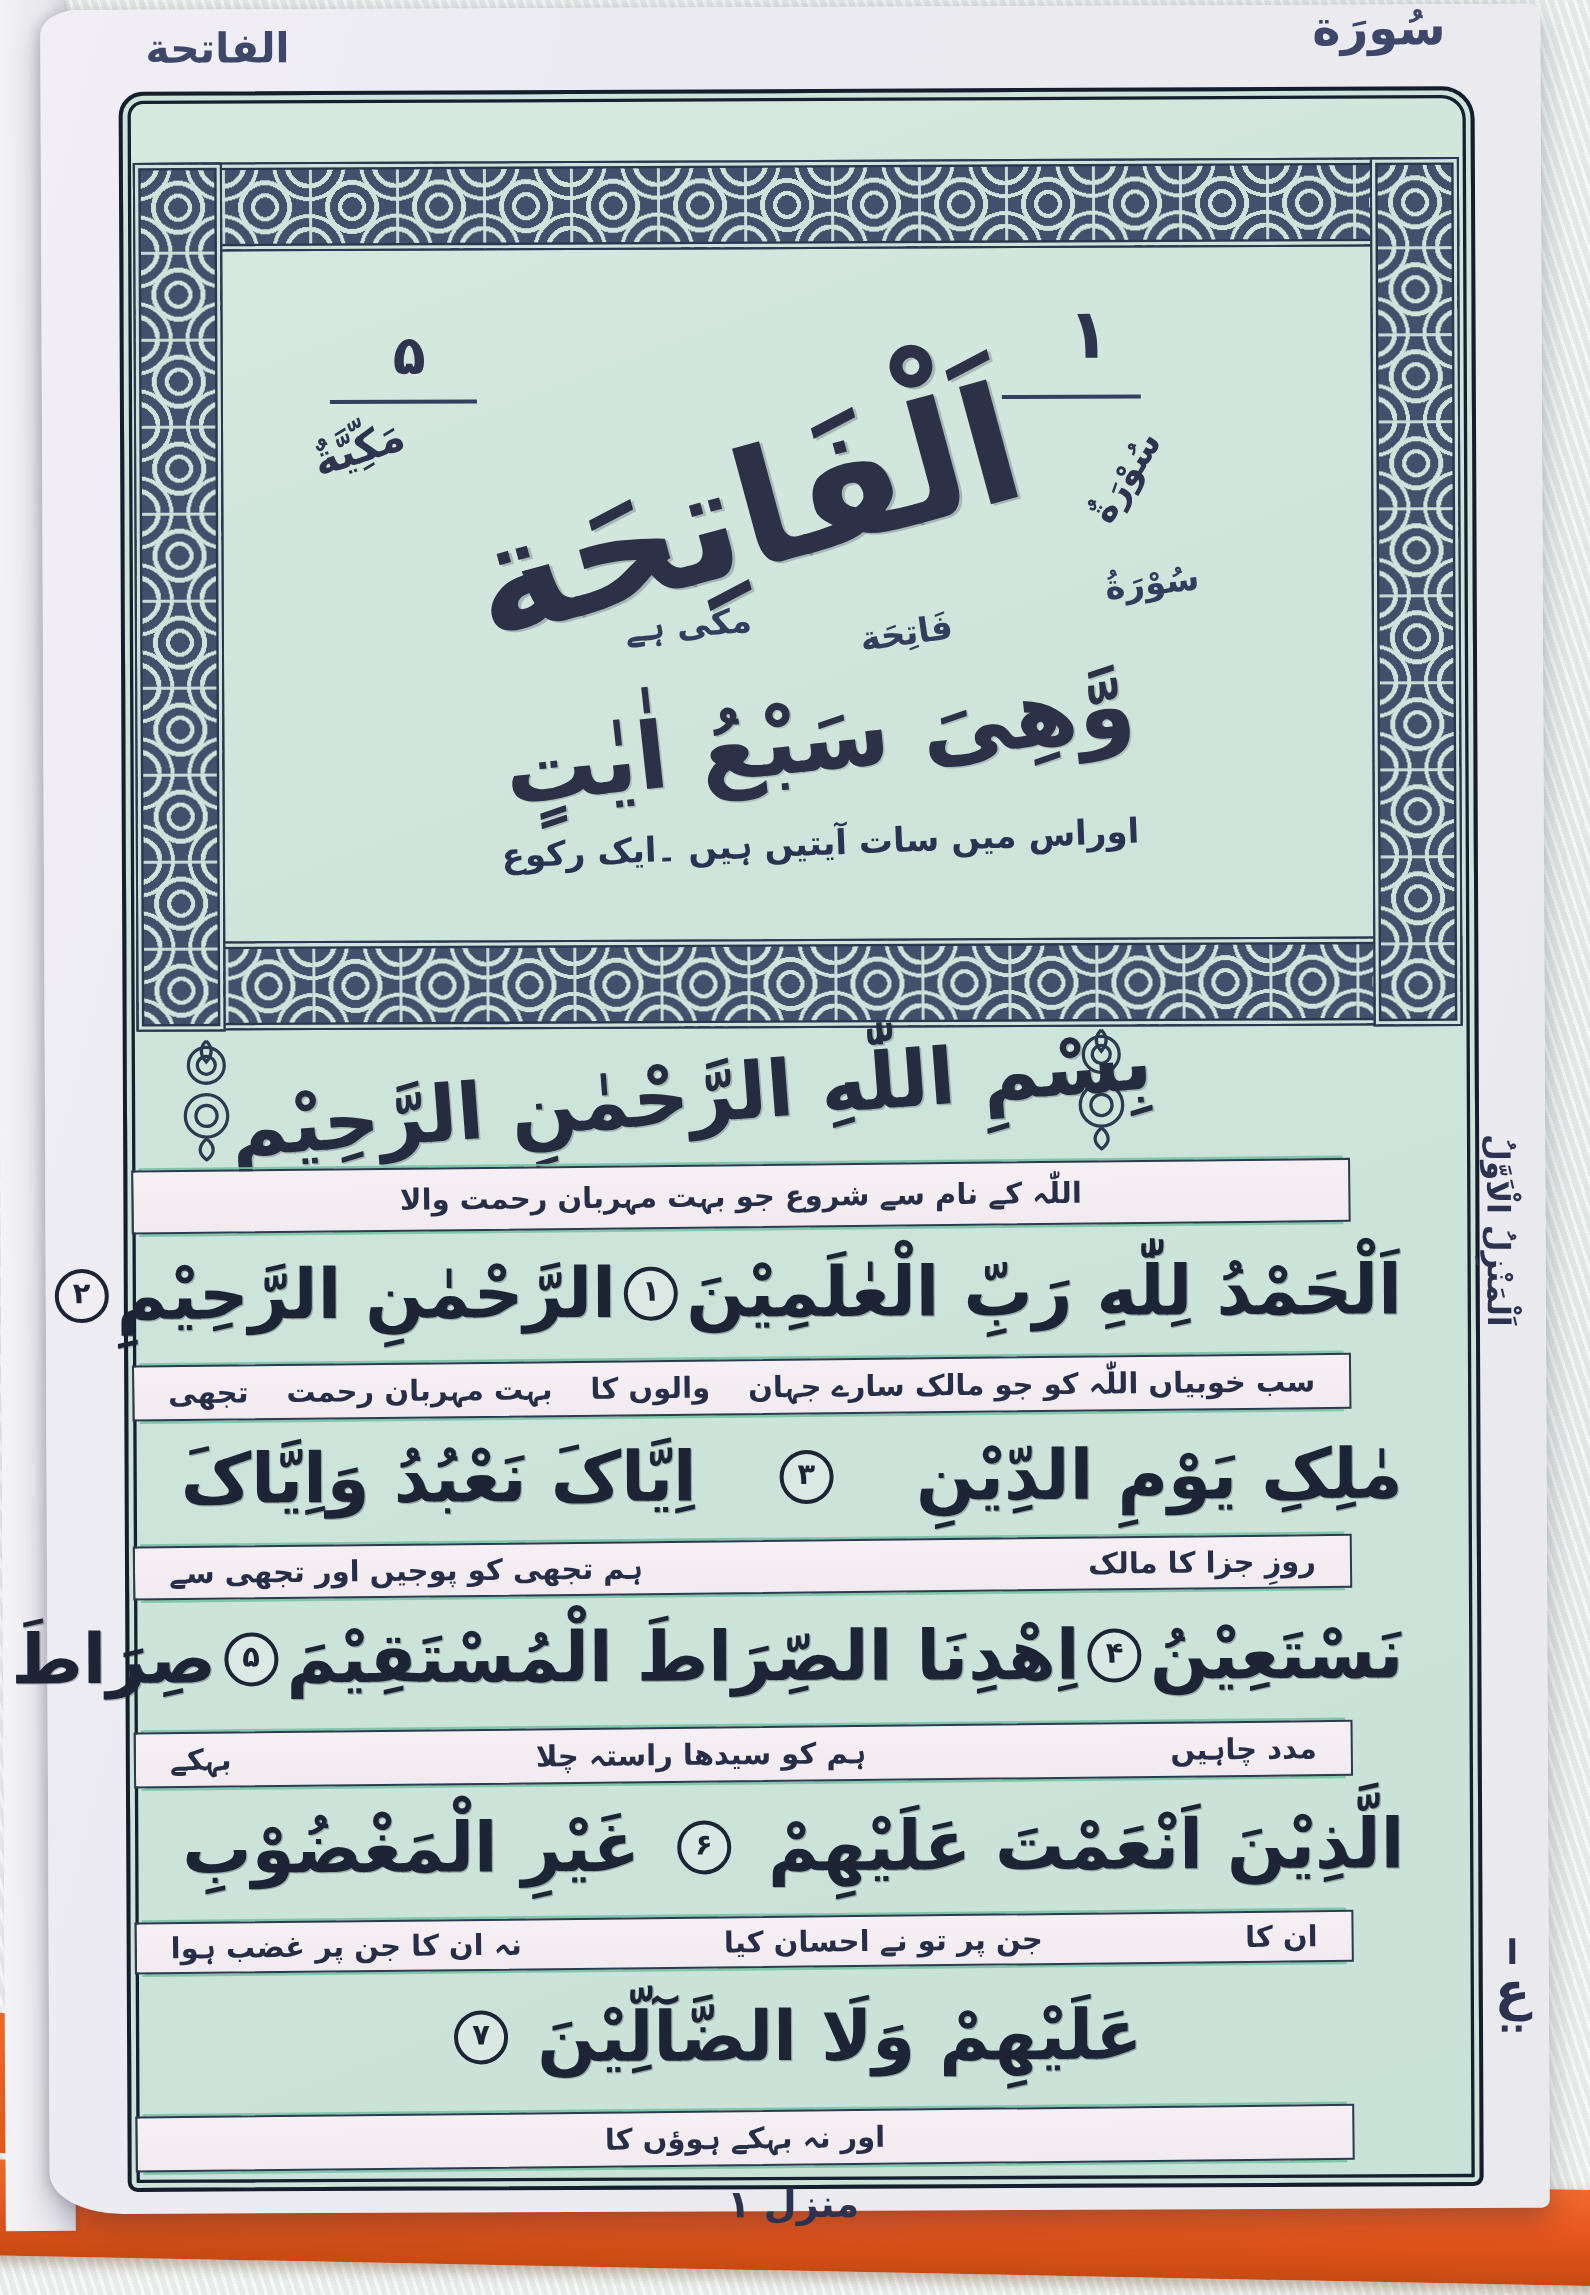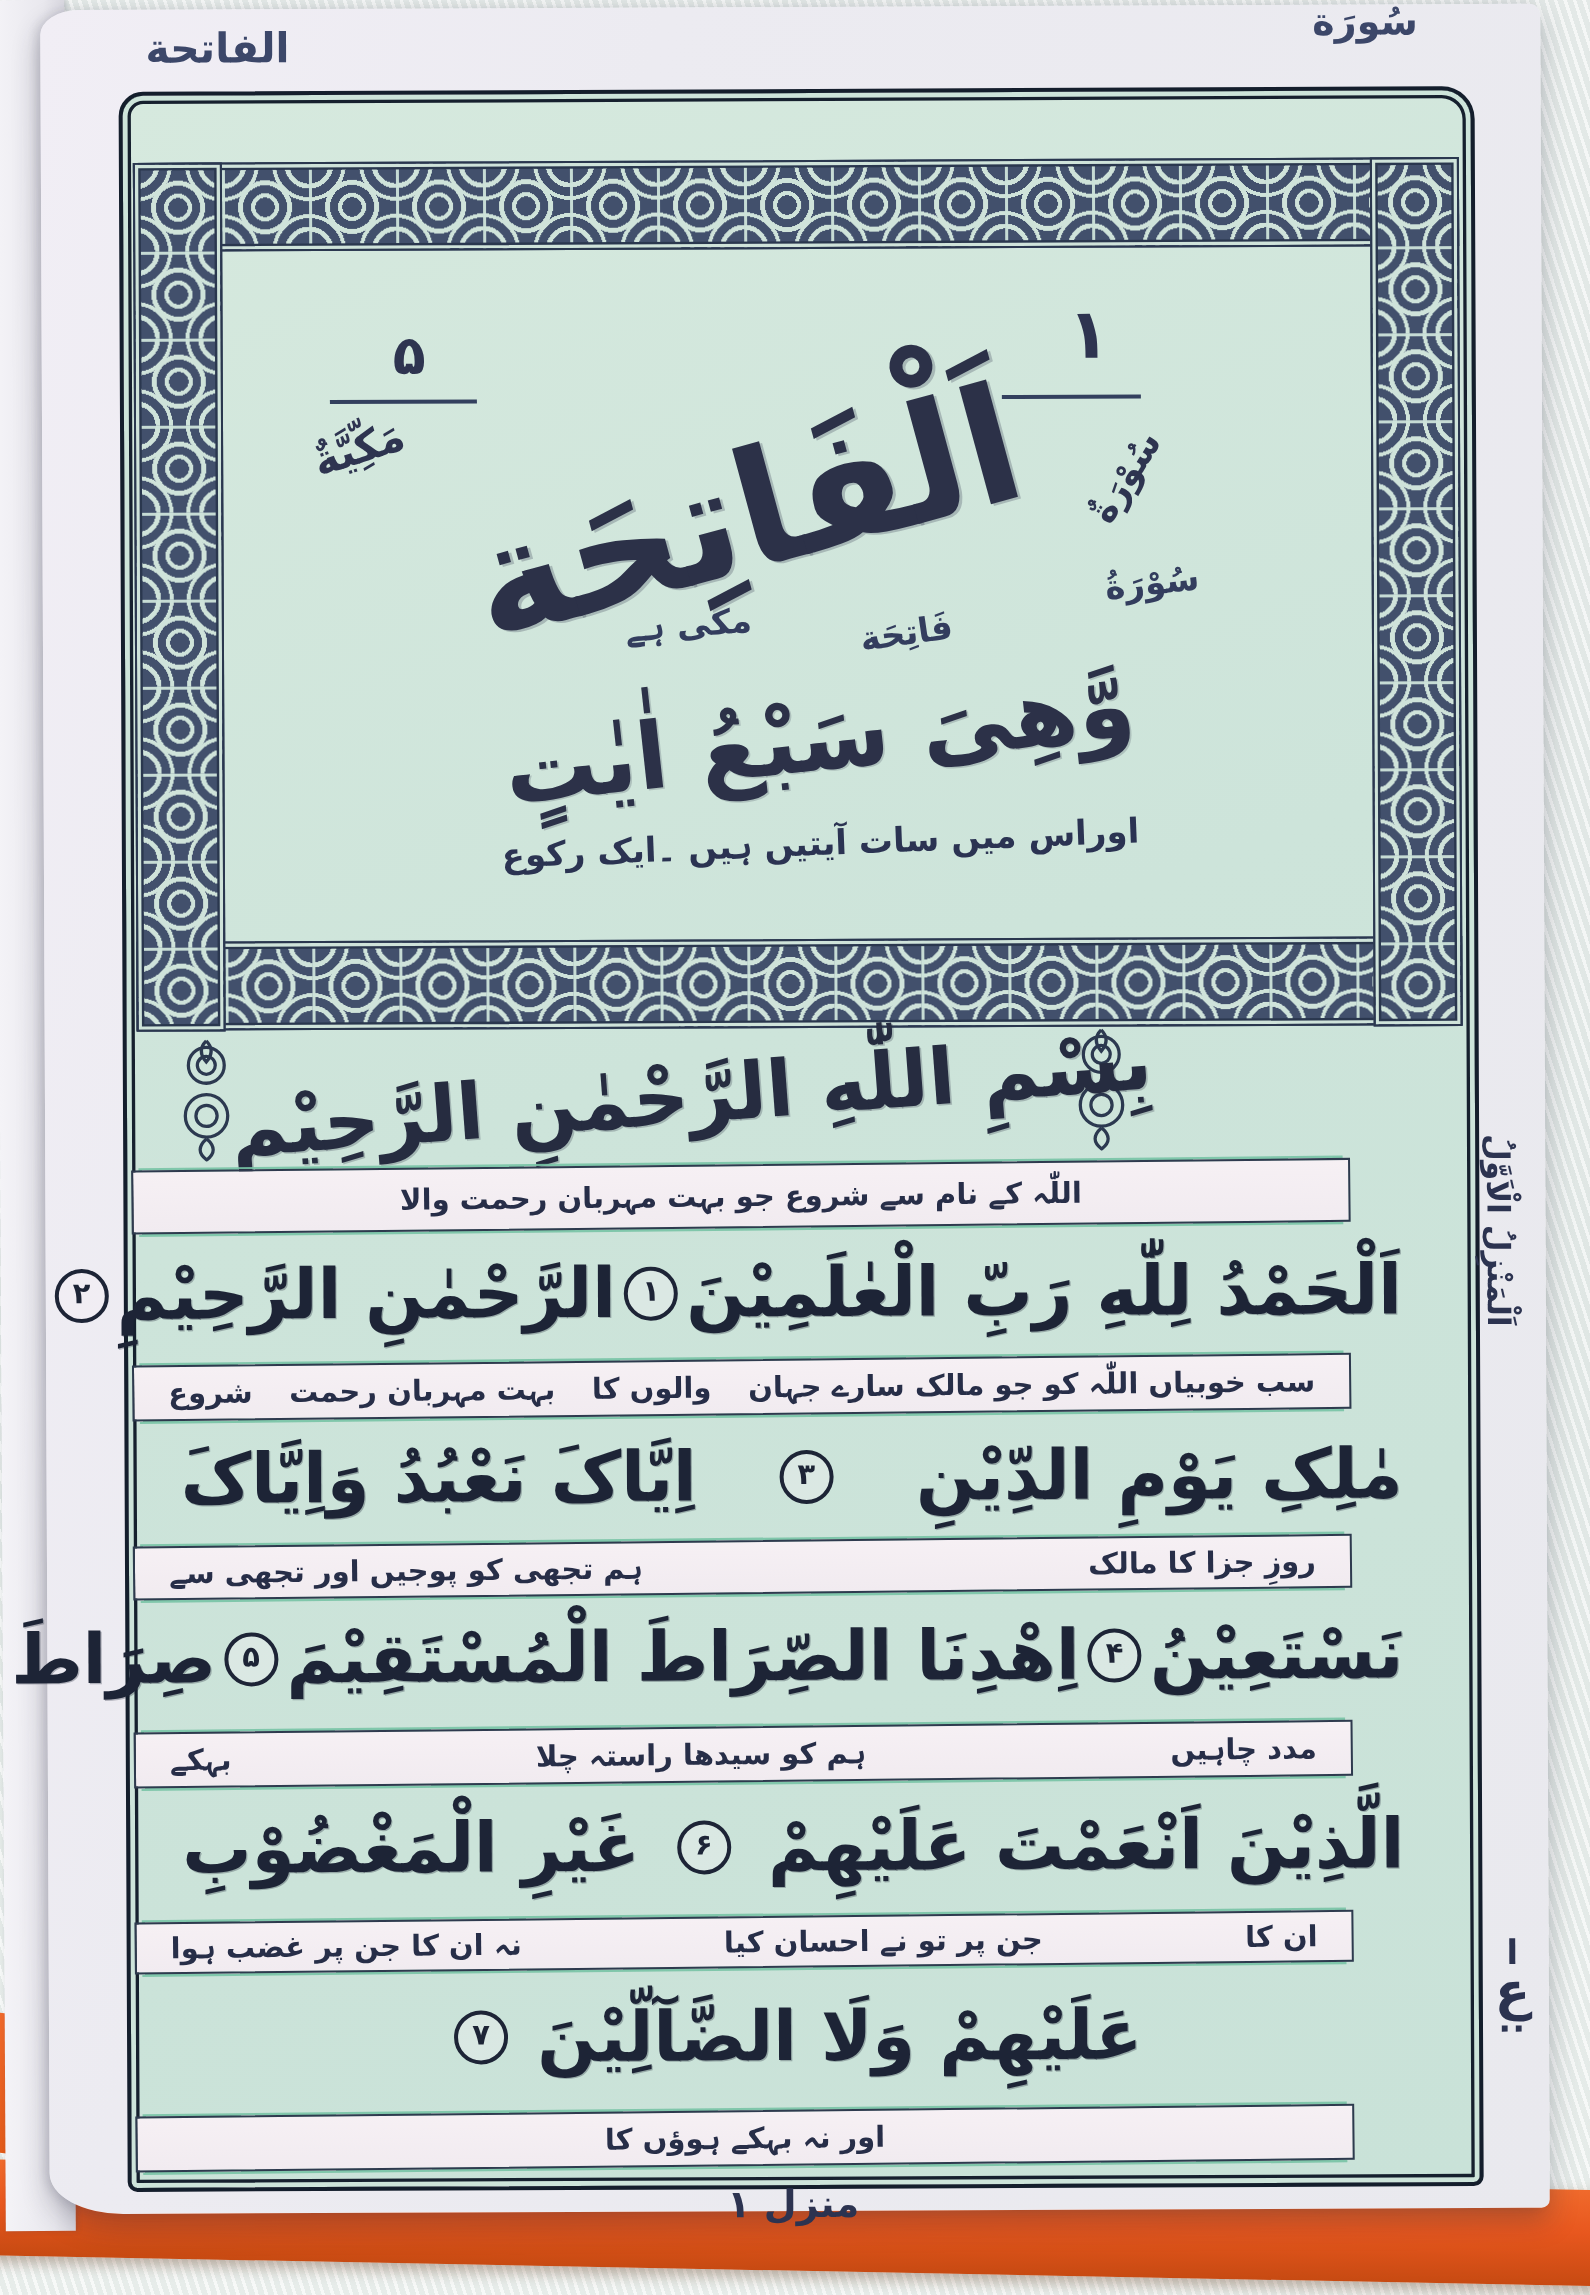--- a/index.html
+++ b/index.html
@@ -38,21 +38,21 @@
   
   .page{
     position:absolute;left:45px;top:6.5px;width:1500px;height:2204px;
     background:linear-gradient(105deg,#f1eef5 0%, #ecebf1 30%, #e9e9ee 100%);
     border-radius:38px 11.4px 8.2px 74px / 24.5px 11.4px 8.2px 41px;
     box-shadow:0 13px 28px rgba(40,40,60,.30), -4.9px 0 8.2px rgba(60,60,80,.12);
     transform:rotate(-.25deg);
   }
   .lbl{position:absolute;color:#3c4769;font-weight:bold;}
   .lbl-tl{left:105px;top:14.7px;font-size:41px;}
-  .lbl-tr{left:1272px;top:-4.9px;font-size:38px;}
+  .lbl-tr{left:1272px;top:-4.9px;font-size:48px;}
   
   .rect{
     position:absolute;left:78px;top:82px;width:1348px;height:2092px;
     border:4.9px solid #141e2c;
     border-radius:24.5px 33px 9.8px 9.8px;
     background:linear-gradient(160deg,#d6e9de 0%, #cde4da 45%, #c9e2d8 100%);
     box-shadow:inset 0 0 0 4.9px #cde4da, inset 0 0 0 8.2px #16202e;
   }
   
   .orn-band{
@@ -249,21 +249,21 @@
     <span class="ar">اَلْحَمْدُ لِلّٰهِ رَبِّ الْعٰلَمِیْنَ</span>
     <span class="vnum">۱</span>
     <span class="ar">الرَّحْمٰنِ الرَّحِیْمِ</span>
     <span class="vnum">۲</span>
   </div>
 
   <div class="gloss spread r-g2" dir="rtl">
     <span>سب خوبیاں اللّٰہ کو جو مالک سارے جہان</span>
     <span>والوں کا</span>
     <span>بہت مہربان رحمت</span>
-    <span>شروع</span>
+    <span>تجھی</span>
   </div>
 
   <div class="ayah spread r-a2">
     <span class="ar">مٰلِکِ یَوْمِ الدِّیْنِ</span>
     <span class="vnum">۳</span>
     <span class="ar">اِیَّاکَ نَعْبُدُ وَاِیَّاکَ</span>
   </div>
 
   <div class="gloss spread r-g3" dir="rtl">
     <span>روزِ جزا کا مالک</span>

